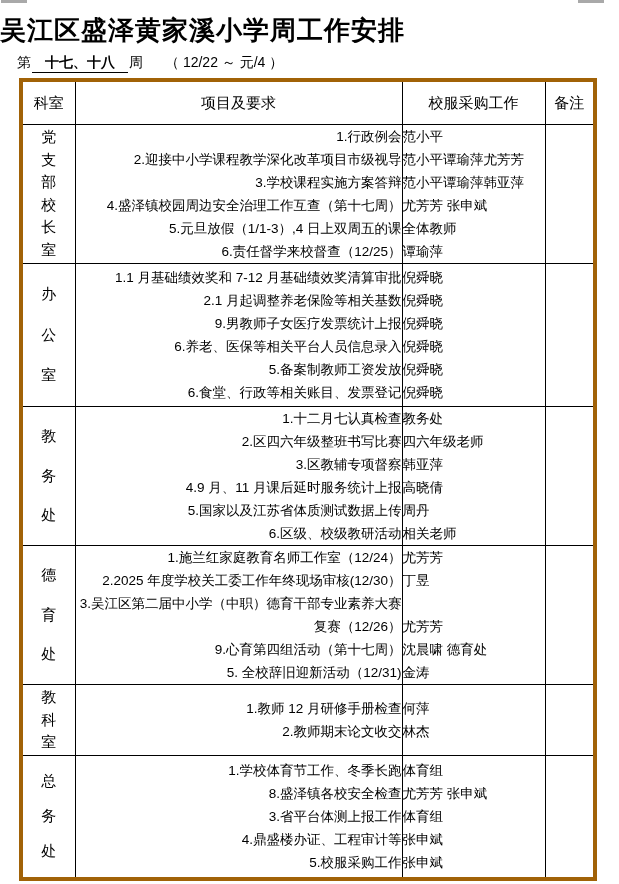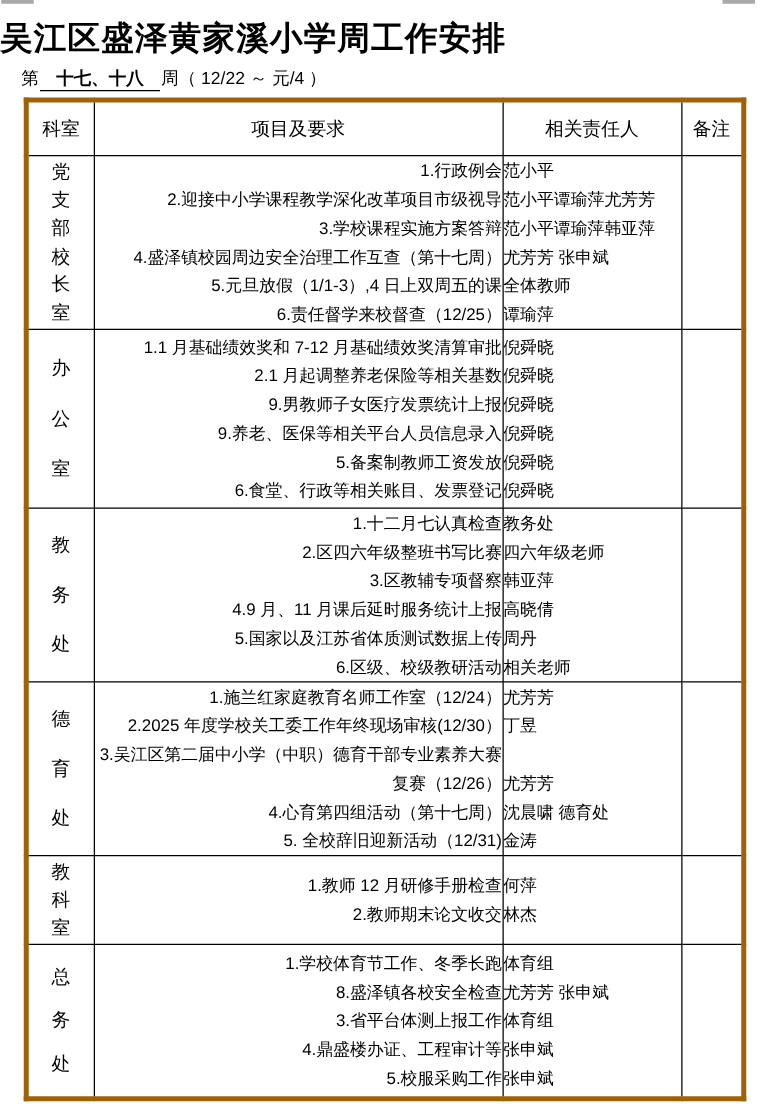--- a/index.html
+++ b/index.html
@@ -16,21 +16,21 @@
     margin:13px 0 5px 0;text-align:left;
     font-size:26px;font-weight:bold;letter-spacing:1px;
   }
   .week-line{
     margin:0 0 5px 17px;font-size:14px;line-height:18px;
   }
   .week-underline{
     display:inline-block;border-bottom:1.5px solid #000;
     padding:0 13px 1px 13px;margin:0 1px;font-weight:bold;
   }
-  .date-range{}
+  .date-range{margin-left:22px;}
 
   table.schedule{
     border-collapse:collapse;table-layout:fixed;
     margin-left:19px;width:574px;
     border:4px solid #a16207;
   }
   table.schedule td,table.schedule th{
     border:1.5px solid #000;vertical-align:middle;padding:0;
     overflow:hidden;
   }
@@ -71,21 +71,21 @@
   <colgroup>
     <col class="c-dept">
       <col class="c-items">
       <col class="c-persons">
       <col class="c-remark">
   </colgroup>
   <tbody>
       <tr>
     <th>科室</th>
     <th>项目及要求</th>
-    <th>相关责任人</th>
+    <th>校服采购工作</th>
     <th>备注</th>
   </tr>
   </tbody>
     <tbody id="table-body">
       <tr class="sec0">
         <td class="dept-cell">
           <div class="dept-inner">
             <span>党</span>
             <span>支</span>
             <span>部</span>
@@ -117,21 +117,21 @@
           <div class="dept-inner">
             <span>办</span>
             <span>公</span>
             <span>室</span>
           </div>
         </td>
         <td class="items-cell">
           <div class="item-line">1.1 月基础绩效奖和 7-12 月基础绩效奖清算审批</div>
           <div class="item-line">2.1 月起调整养老保险等相关基数</div>
           <div class="item-line">9.男教师子女医疗发票统计上报</div>
-          <div class="item-line">9.养老、医保等相关平台人员信息录入</div>
+          <div class="item-line">6.养老、医保等相关平台人员信息录入</div>
           <div class="item-line">5.备案制教师工资发放</div>
           <div class="item-line">6.食堂、行政等相关账目、发票登记</div>
         </td>
         <td class="persons-cell">
           <div class="person-line">倪舜晓</div>
           <div class="person-line">倪舜晓</div>
           <div class="person-line">倪舜晓</div>
           <div class="person-line">倪舜晓</div>
           <div class="person-line">倪舜晓</div>
           <div class="person-line">倪舜晓</div>
@@ -169,21 +169,21 @@
           <div class="dept-inner">
             <span>德</span>
             <span>育</span>
             <span>处</span>
           </div>
         </td>
         <td class="items-cell">
           <div class="item-line">1.施兰红家庭教育名师工作室（12/24）</div>
           <div class="item-line">2.2025 年度学校关工委工作年终现场审核(12/30）</div>
           <div class="item-line">3.吴江区第二届中小学（中职）德育干部专业素养大赛复赛（12/26）</div>
-          <div class="item-line">4.心育第四组活动（第十七周）</div>
+          <div class="item-line">9.心育第四组活动（第十七周）</div>
           <div class="item-line">5. 全校辞旧迎新活动（12/31)</div>
         </td>
         <td class="persons-cell">
           <div class="person-line">尤芳芳</div>
           <div class="person-line">丁昱</div>
           <div class="person-line"></div>
           <div class="person-line">尤芳芳</div>
           <div class="person-line">沈晨啸 德育处</div>
           <div class="person-line">金涛</div>
         </td>

